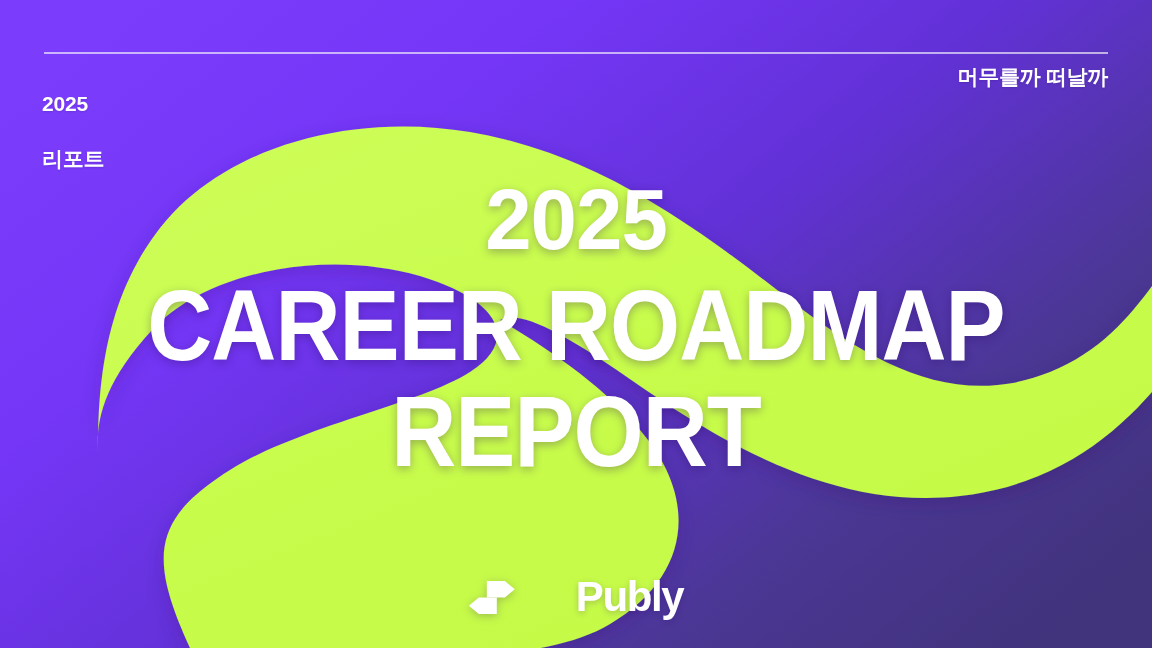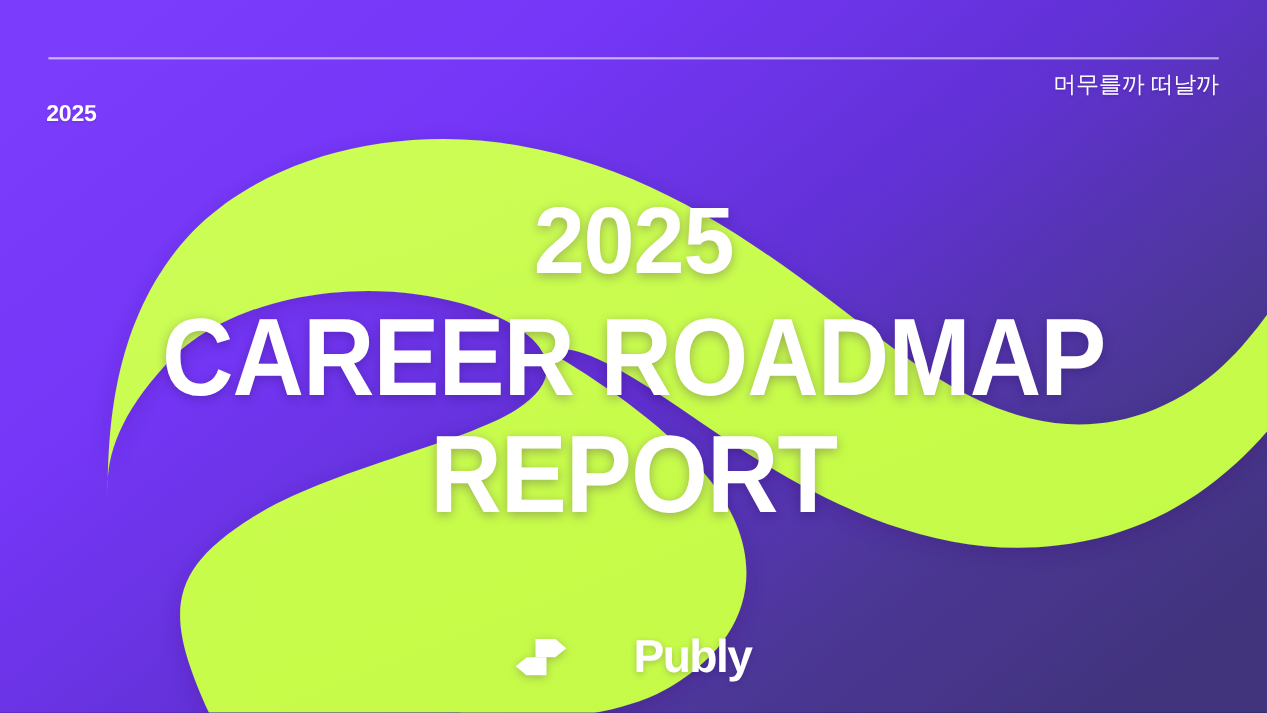--- a/index.html
+++ b/index.html
@@ -51,21 +51,21 @@
     text-shadow: 0 1px 2px rgba(40,10,90,0.18);
   }
   .kicker .k-line { display: block; }
 
   .tagline {
     position: absolute;
     right: 44px;
     top: 63px;
     color: #ffffff;
     font-size: 21px;
-    font-weight: normal;
+    font-weight: bold;
     letter-spacing: -0.3px;
     text-shadow: 0 1px 2px rgba(40,10,90,0.18);
   }
 
   
   .title-block {
     position: absolute;
     left: 0;
     right: 0;
     top: 178px;
@@ -165,20 +165,21 @@
              C 540 344, 600 382, 640 430
              C 700 500, 690 576, 610 624
              C 560 654, 470 660, 418 648
              Z"></path>
   </svg>
 
   <div class="top-rule"></div>
 
   <div class="kicker">
     <span class="k-line">2025</span>
+    <span class="k-line">리포트</span>
   </div>
 
   <div class="tagline">머무를까 떠날까</div>
 
   <div class="title-block">
     <span class="title-line t-year">2025</span>
     <span class="title-line t-main">CAREER ROADMAP</span>
     <span class="title-line t-sub">REPORT</span>
   </div>
 

